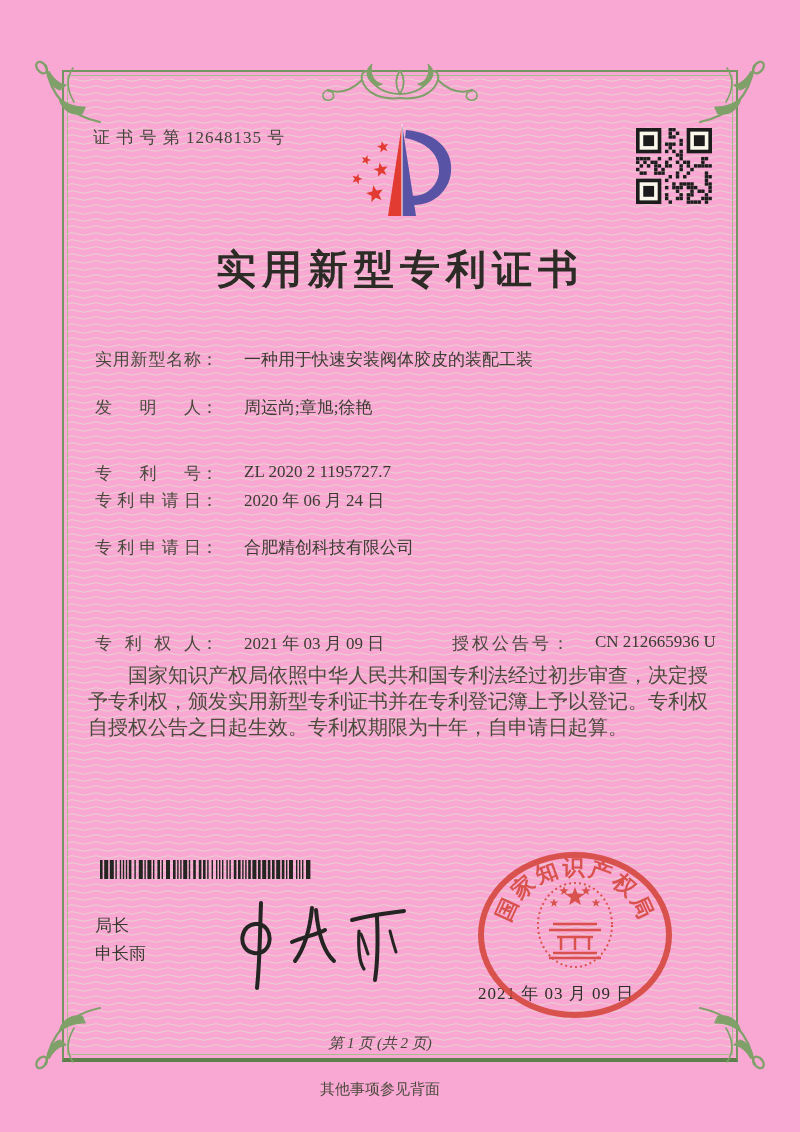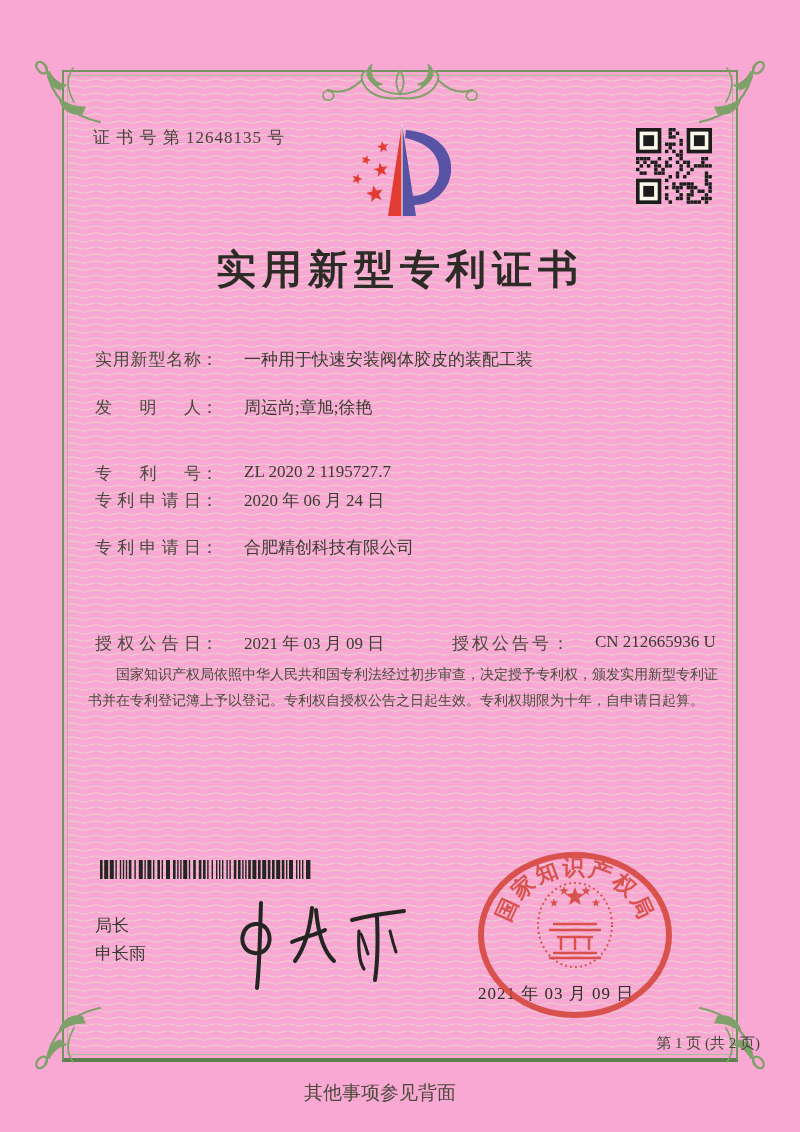--- a/index.html
+++ b/index.html
@@ -15,27 +15,27 @@
   .title{left:0;top:242px;width:800px;text-align:center;font-size:40px;font-weight:bold;
          letter-spacing:6px;color:#2c2b26;}
   .field{left:95px;font-size:17px;color:#413f36;white-space:nowrap;}
   .label-box{display:inline-block;width:106px;text-align:justify;text-align-last:justify;
              vertical-align:top;color:#4a483d;}
   .colon{vertical-align:top;color:#4a483d;}
   .value{display:inline-block;margin-left:26px;vertical-align:top;color:#3c3b31;}
   .value-wrap{white-space:normal;width:452px;line-height:25px;}
   .label-compact{letter-spacing:3px;color:#4a483d;}
   .grant-no{position:absolute;left:357px;top:0;white-space:nowrap;}
-  .paras{left:88px;top:662px;width:632px;font-size:14px;line-height:26px;color:#4c4a3c;}
+  .paras{left:88px;top:662px;width:632px;font-size:20px;line-height:26px;color:#4c4a3c;}
   .paras p{margin:0;text-indent:2em;}
   .issuer{left:95px;top:914px;font-size:17px;color:#3b3a30;}
   .issuer-name{margin-top:5px;}
   .seal-date{left:478px;top:982px;font-size:17px;letter-spacing:1px;color:#2e2d26;z-index:5;}
-  .page-info{left:0;top:1034px;width:760px;text-align:right;font-size:15px;color:#45443a;}
-  .back-note{left:0;top:1080px;width:760px;text-align:center;font-size:19px;color:#4c4a3c;}
+  .page-info{left:0;top:1034px;width:760px;text-align:center;font-size:15px;color:#45443a;font-style:italic;}
+  .back-note{left:0;top:1080px;width:760px;text-align:center;font-size:15px;color:#4c4a3c;}
   svg{display:block;}
 </style>
 </head>
 <body>
 
 <div class="page">
 
   <svg id="waves" class="waves" width="800" height="1132">
       <path d="M66 80 q6 -2.6 12 0 t12 0 q6 -2.6 12 0 t12 0 q6 -2.6 12 0 t12 0 q6 -2.6 12 0 t12 0 q6 -2.6 12 0 t12 0 q6 -2.6 12 0 t12 0 q6 -2.6 12 0 t12 0 q6 -2.6 12 0 t12 0 q6 -2.6 12 0 t12 0 q6 -2.6 12 0 t12 0 q6 -2.6 12 0 t12 0 q6 -2.6 12 0 t12 0 q6 -2.6 12 0 t12 0 q6 -2.6 12 0 t12 0 q6 -2.6 12 0 t12 0 q6 -2.6 12 0 t12 0 q6 -2.6 12 0 t12 0 q6 -2.6 12 0 t12 0 q6 -2.6 12 0 t12 0 q6 -2.6 12 0 t12 0 q6 -2.6 12 0 t12 0 q6 -2.6 12 0 t12 0 q6 -2.6 12 0 t12 0 q6 -2.6 12 0 t12 0 q6 -2.6 12 0 t12 0 q6 -2.6 12 0 t12 0 q6 -2.6 12 0 t12 0 q6 -2.6 12 0 t12 0" fill="none" stroke="#dde8cb" stroke-width="1" opacity="0.65"></path>
       <path d="M66 87 q6 -2.6 12 0 t12 0 q6 -2.6 12 0 t12 0 q6 -2.6 12 0 t12 0 q6 -2.6 12 0 t12 0 q6 -2.6 12 0 t12 0 q6 -2.6 12 0 t12 0 q6 -2.6 12 0 t12 0 q6 -2.6 12 0 t12 0 q6 -2.6 12 0 t12 0 q6 -2.6 12 0 t12 0 q6 -2.6 12 0 t12 0 q6 -2.6 12 0 t12 0 q6 -2.6 12 0 t12 0 q6 -2.6 12 0 t12 0 q6 -2.6 12 0 t12 0 q6 -2.6 12 0 t12 0 q6 -2.6 12 0 t12 0 q6 -2.6 12 0 t12 0 q6 -2.6 12 0 t12 0 q6 -2.6 12 0 t12 0 q6 -2.6 12 0 t12 0 q6 -2.6 12 0 t12 0 q6 -2.6 12 0 t12 0 q6 -2.6 12 0 t12 0 q6 -2.6 12 0 t12 0 q6 -2.6 12 0 t12 0 q6 -2.6 12 0 t12 0 q6 -2.6 12 0 t12 0" fill="none" stroke="#dde8cb" stroke-width="1" opacity="0.65"></path>
@@ -384,21 +384,21 @@
     <span class="label-box">专利申请日</span><span class="colon">：</span><span class="value">2020 年 06 月 24 日</span>
   </div>
 
   <div class="content field" style="position:absolute;top:536px">
     <span class="label-box">专利申请日</span><span class="colon">：</span><span class="value">合肥精创科技有限公司</span>
   </div>
 
 
   <div class="content field" style="position:absolute;top:632px;width:640px">
     <span>
-      <span class="label-box">授权公告日</span><span class="colon">：</span><span class="value">2021 年 03 月 09 日</span>
+      <span class="label-box">专利权人</span><span class="colon">：</span><span class="value">2021 年 03 月 09 日</span>
     </span>
     <span class="grant-no">
       <span class="label-compact">授权公告号</span><span class="colon">：</span><span class="value">CN 212665936 U</span>
     </span>
   </div>
 
   <div class="content paras" style="position:absolute">
     <p>国家知识产权局依照中华人民共和国专利法经过初步审查，决定授予专利权，颁发实用新型专利证书并在专利登记簿上予以登记。专利权自授权公告之日起生效。专利权期限为十年，自申请日起算。</p>
   </div>
 

